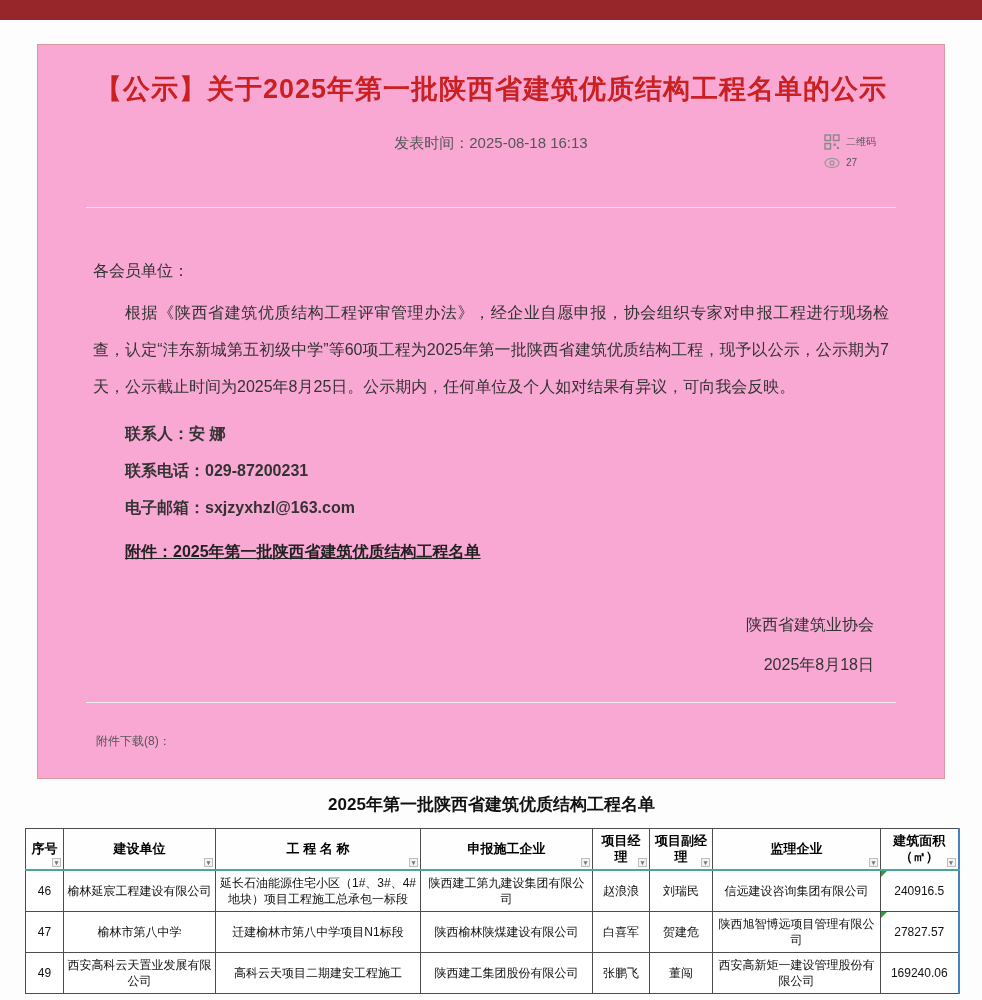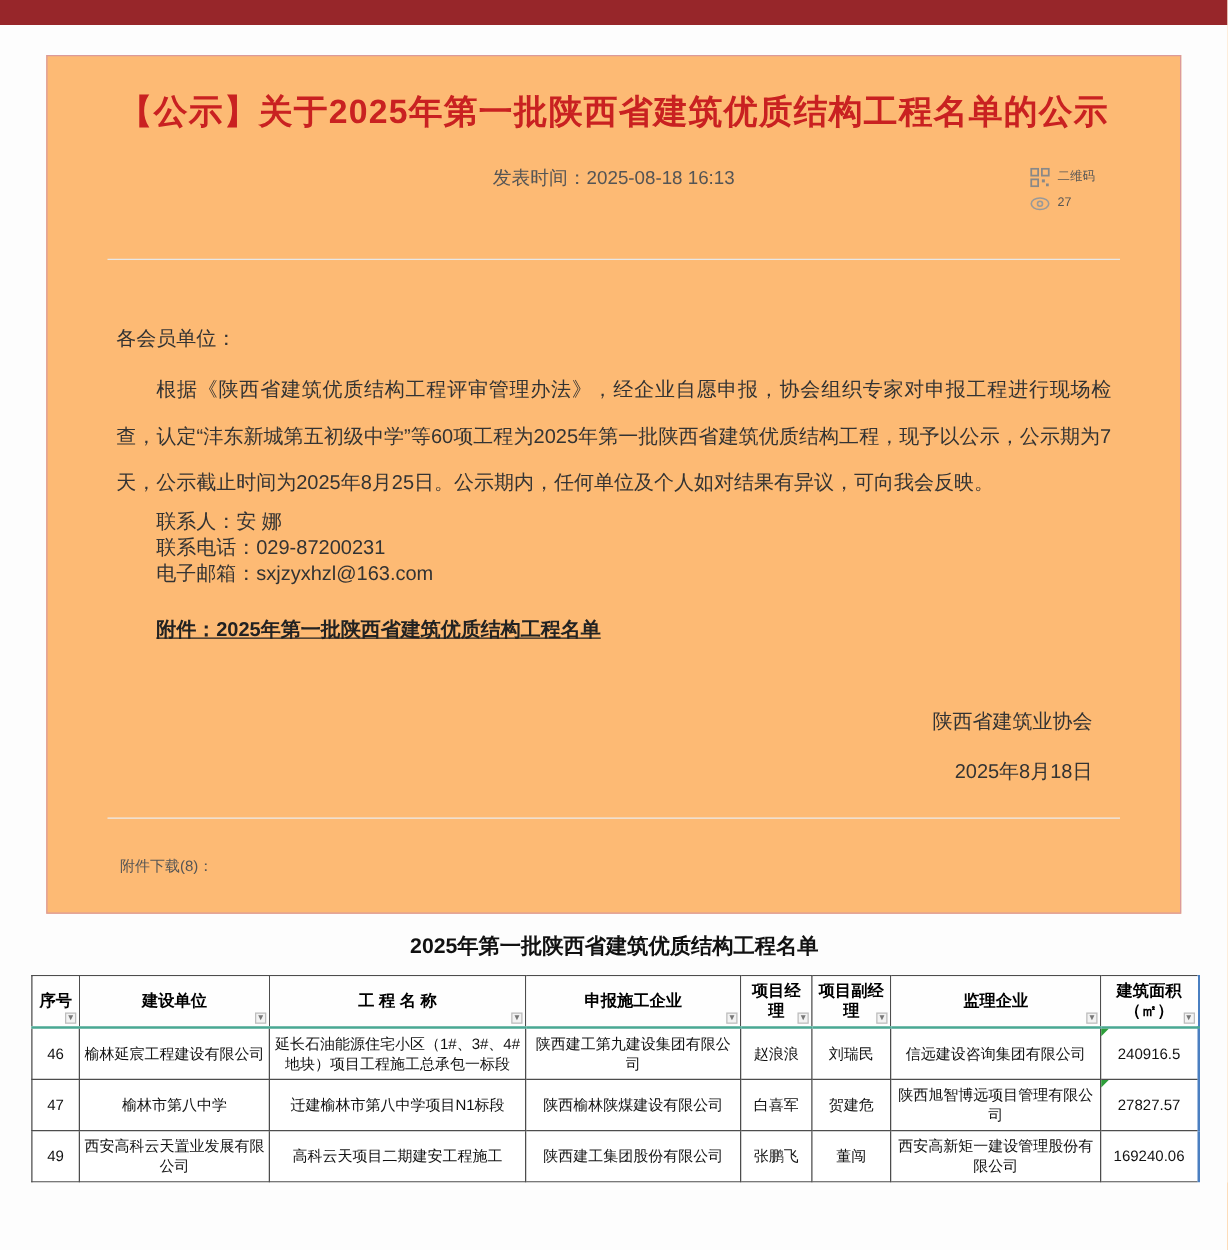--- a/index.html
+++ b/index.html
@@ -3,21 +3,21 @@
 <meta charset="utf-8">
 <style>
   * { margin:0; padding:0; box-sizing:border-box; }
   html,body { width:982px; background:#fdfdfd; font-family:"Liberation Sans", sans-serif; color:#333; }
 
   .topbar { height:20px; width:100%; background:#97262a; }
 
   .frame {
     margin:24px 37px 0 37px;
     border:1px solid #db9a9a;
-    background:#fdba74;
+    background:#f9a8d4;
     padding:18px 0 24px 0;
   }
   .doc-title {
     text-align:center;
     color:#c92121;
     font-size:27px;
     font-weight:bold;
     line-height:36px;
     padding:8px 40px 0 40px;
     letter-spacing:1px;
@@ -29,21 +29,21 @@
   .meta-side {
     position:absolute; right:68px; top:-2px; font-size:10px; color:#555;
   }
   .meta-side .line { display:flex; align-items:center; gap:6px; justify-content:flex-start; line-height:21px; }
   .icon-qr svg, .icon-eye svg { display:block; }
   .divider { border-top:1px solid #e7e7e7; margin:26px 48px 0 48px; }
 
   .body-text { padding:0 55px; font-size:16px; color:#333; }
   .salutation { margin-top:53px; }
   .paragraph { margin-top:12px; line-height:37px; text-indent:2em; text-align:justify; }
-  .contact-line { margin-top:4px; line-height:17px; text-indent:2em; }
+  .contact-line { margin-top:20px; line-height:17px; text-indent:2em;font-weight:bold; }
   .attachment-line { margin-top:26px; font-weight:bold; color:#222; text-indent:2em;text-decoration:underline; }
   .sign-block { padding:0 70px 0 0; text-align:right; font-size:16px; color:#333; }
   .sign-org { margin-top:52px; }
   .sign-date { margin-top:19px; }
   .divider2 { border-top:1px solid #ececec; margin:26px 48px 0 48px; }
   .download-line { margin:30px 0 4px 58px; font-size:12px; color:#555; }
 
   .sheet { margin:14px 0 0 25px; width:933px; background:#fdfdfd; }
   .sheet-title { text-align:center; font-size:17px; font-weight:bold; color:#111; margin:8px 0 12px 0; }
 

